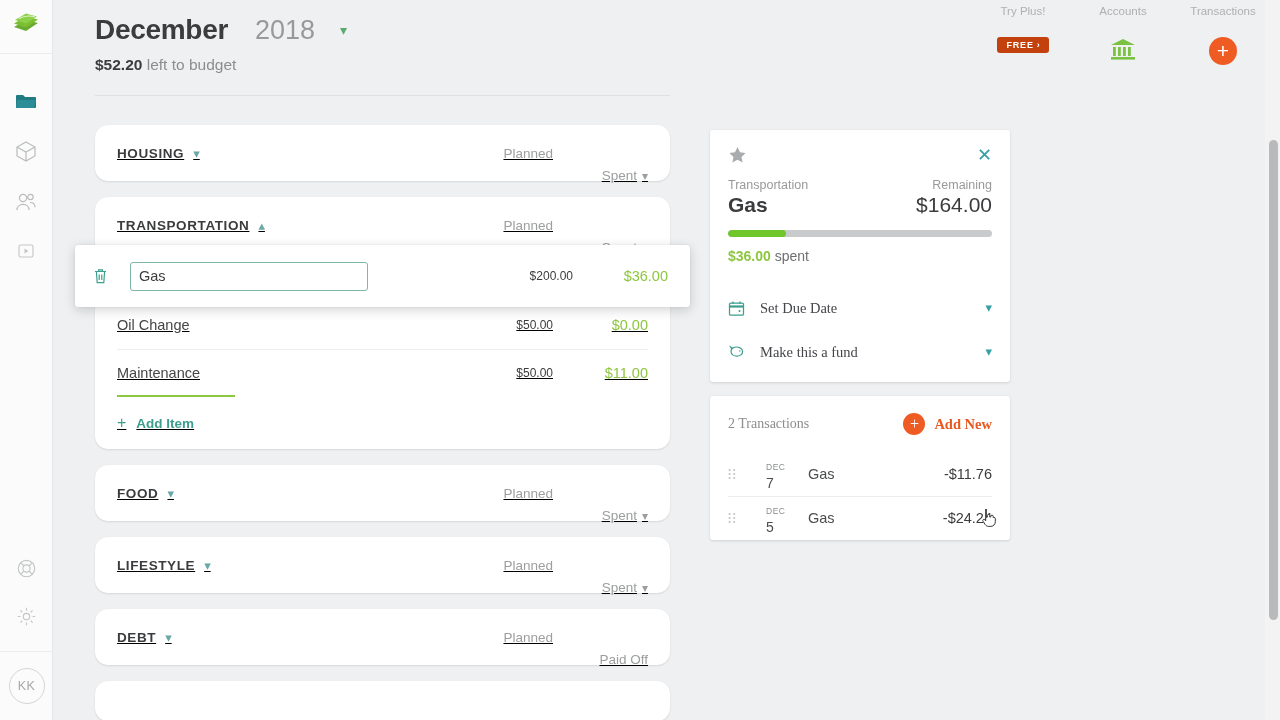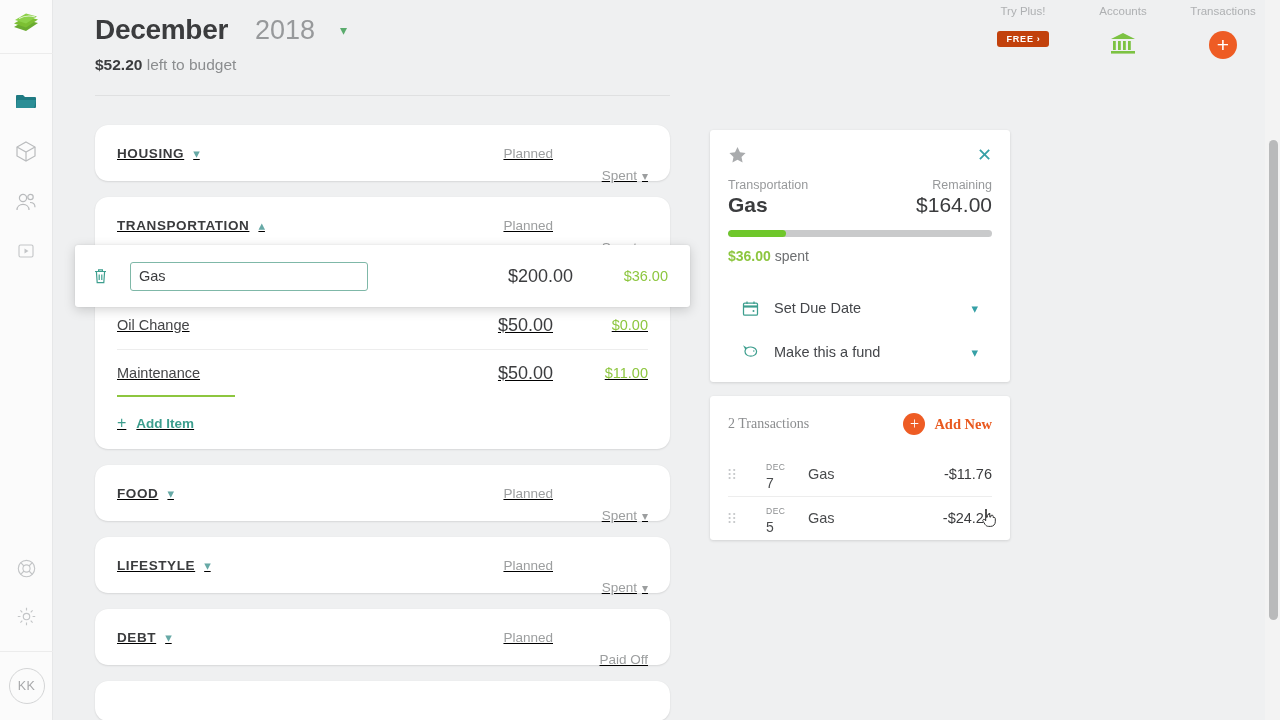--- a/index.html
+++ b/index.html
@@ -45,21 +45,21 @@
 
   
   .topnav {
     position: absolute; top: 0; right: 22px; height: 58px;
     display: flex; align-items: flex-start; gap: 30px; padding-top: 5px;
   }
   .topnav-item {
     display: flex; flex-direction: column; align-items: center;
     cursor: pointer; width: 70px;
   }
-  .topnav-label { font-size: 11.5px; color: #aeb0b2; margin-bottom: 14px; white-space: nowrap; }
+  .topnav-label { font-size: 11.5px; color: #aeb0b2; margin-bottom: 20px; white-space: nowrap; }
   .free-pill {
     background: #c2410c; color: #fff; font-size: 9px; font-weight: bold;
     letter-spacing: .8px; padding: 3px 8px 3px 9px; border-radius: 3px;
     display: flex; align-items: center; gap: 3px;
   }
   .plus-circle {
     width: 28px; height: 28px; border-radius: 50%; background: #ee5c24;
     color: #fff; font-size: 21px; line-height: 24px; font-weight: 300;
     display: flex; align-items: center; justify-content: center;
   }
@@ -98,21 +98,21 @@
   .item-row {
     height: 48px; display: flex; align-items: center;
     padding: 0 22px; position: relative;
   }
   .item-row + .item-row::before,
   .item-sep::before {
     content:''; position: absolute; left: 22px; right: 22px; top: 0;
     height: 1px; background: #ededed;
   }
   .item-name { font-size: 14.5px; color: #444547; }
-  .item-planned { width: 120px; text-align: right; font-size: 18px; color: #3b3c3e; }
+  .item-planned { width: 120px; text-align: right; font-size: 12px; color: #3b3c3e; }
   .item-spent { width: 95px; text-align: right; font-size: 14.5px; color: #8dc63f; }
   .underline-green {
     position: absolute; left: 22px; bottom: 0; width: 118px; height: 2px; background: #8dc63f;
   }
   .add-item {
     height: 52px; display: flex; align-items: center; padding: 0 22px;
     color: #3d9e8e; font-size: 13.5px; font-weight: bold; cursor: pointer;
   }
   .add-item .plus { font-size: 16px; margin-right: 10px; font-weight: 400; color: #3d9e8e; }
 
@@ -149,22 +149,23 @@
   .d-sub-l, .d-sub-r { font-size: 12.5px; color: #97999b; }
   .d-amt { display: flex; justify-content: space-between; align-items: baseline; margin-top: 1px; }
   .d-name { font-size: 21px; font-weight: bold; color: #3b3c3e; }
   .d-remaining { font-size: 21px; color: #3b3c3e; font-weight: 400; }
   .d-bar { margin-top: 13px; height: 7px; border-radius: 4px; background: #c9cacb; overflow: hidden; }
   .d-bar-fill { height: 7px; border-radius: 4px; background: #6fc72b; width: 22%; }
   .d-spent { margin-top: 11px; font-size: 14px; color: #6d6f71; }
   .d-spent b { color: #8dc63f; font-weight: bold; }
 
   .opt-row {
-    height: 44px; display: flex; align-items: center; padding: 0 32px; cursor: pointer;
+    height: 44px; display: flex; align-items: center; padding: 0 18px; cursor: pointer;
     position: relative;
+    font-family: Liberation Serif, serif;
   }
   .opt-ic { width: 22px; display: flex; }
   .opt-label { font-size: 14.5px; color: #44464a; margin-left: 10px; }
   .opt-label.muted { color: #aaacae; }
   .opt-caret { margin-left: auto; color: #36a0a6; font-size: 13px; }
   .d-opts { padding: 6px 0 8px; }
 
   .tx-head {
     height: 56px; display: flex; align-items: center; padding: 0 18px;
     position: relative;

